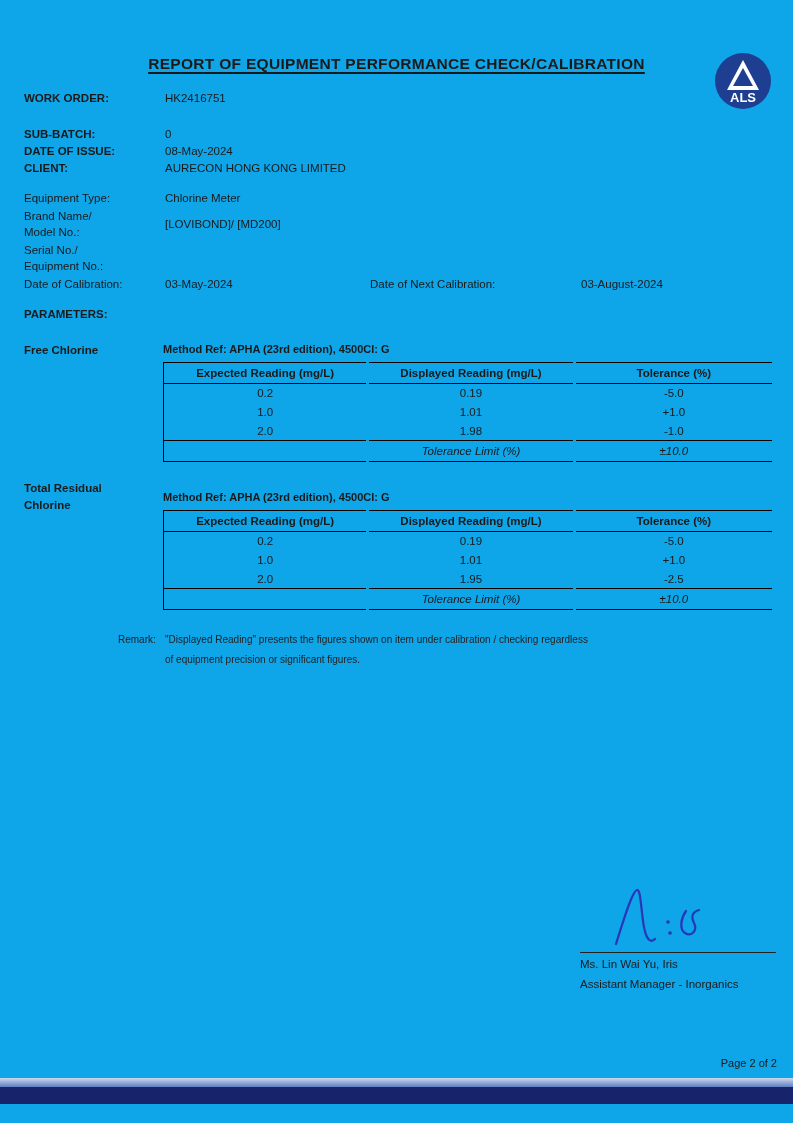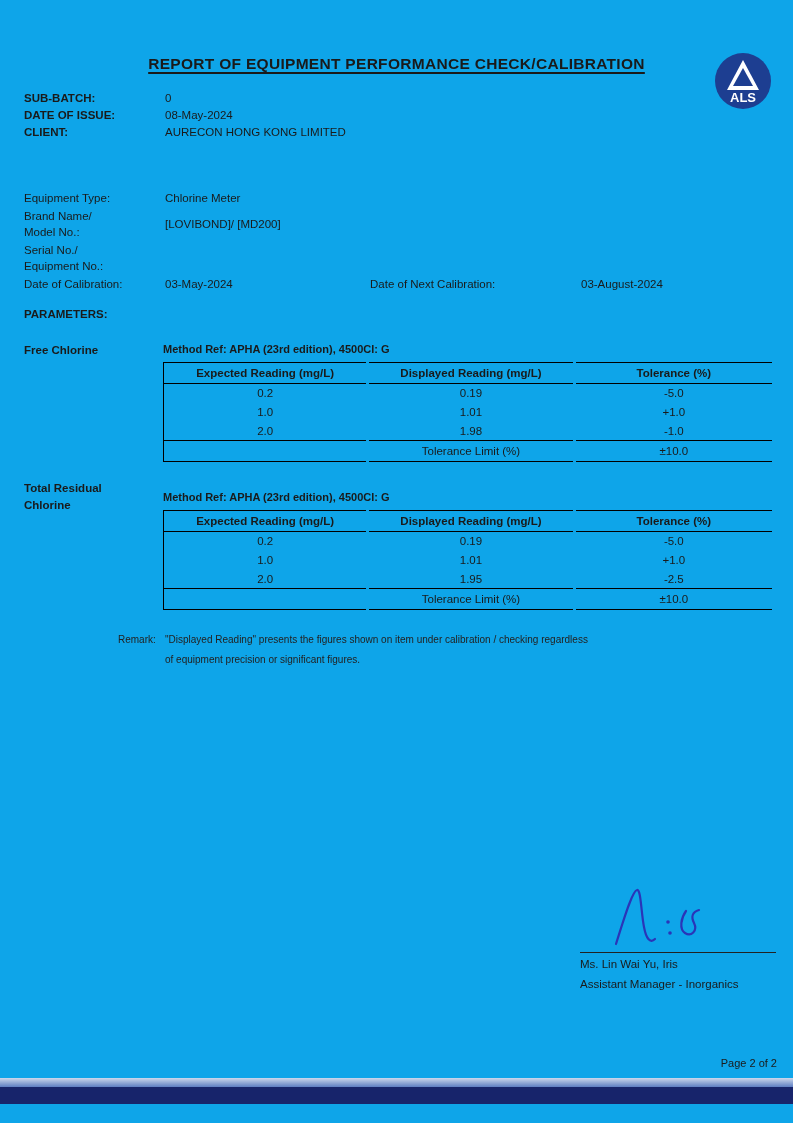--- a/index.html
+++ b/index.html
@@ -30,21 +30,21 @@
   .param-section { position:absolute; left:24px; width:751px; }
   .param-name { position:absolute; left:0; top:0; width:132px; font-weight:bold; font-size:11.5px; line-height:17px; }
   .param-name.two-line { top:2px; }
   .method { margin-left:139px; font-weight:bold; font-size:11px; line-height:15px; }
   .method.offset { margin-top:12px; }
 
   .caltable { border-collapse:collapse; width:612px; margin-left:139px; margin-top:5px; border:1px solid #000; }
   .caltable th, .caltable td { border-left:1px solid #000; border-right:3px solid #0ea5e9; text-align:center; font-size:11.5px; padding:0 4px; }
   .caltable thead th { border-bottom:1px solid #000; font-weight:bold; height:21px; }
   .caltable tbody td { height:19px; }
-  .caltable .tfoot-row td { border-top:1px solid #000; height:21px; }
+  .caltable .tfoot-row td { border-top:1px solid #000; height:21px;font-style:italic; }
 
   .remark-block { position:absolute; top:630px; left:118px; display:grid; grid-template-columns:47px auto; font-size:10px; line-height:20px; color:#222; }
 
   .sig-block { position:absolute; left:580px; top:884px; width:196px; }
   .scribble { display:block; margin-left:30px; color:var(--signature-ink,#2a35b8); }
   .sig-line { border-top:1.5px solid #222; margin-top:2px; }
   .sig-name, .sig-title { font-size:11.5px; line-height:18px; padding-top:2px; }
 
   .page-number { position:absolute; top:1057px; right:16px; font-size:11px; }
 
@@ -62,20 +62,24 @@
   <div class="logo">
     <svg width="58" height="58" viewBox="0 0 58 58">
       <circle cx="29" cy="29" r="28" fill="currentColor"></circle>
       <path d="M29 8 L45 38 L13 38 Z" fill="#ffffff"></path>
       <path d="M29 16 L39 34 L19 34 Z" fill="currentColor"></path>
       <text x="29" y="50" text-anchor="middle" font-size="13" font-weight="bold" fill="#ffffff" font-family="Liberation Sans, sans-serif">ALS</text>
     </svg>
   </div>
 
   <div class="header-block">
+    <div class="field-row fr-gap">
+      <span class="flabel">WORK ORDER:</span>
+      <span>HK2416751</span>
+    </div>
     <div class="field-row">
       <span class="flabel">SUB-BATCH:</span>
       <span>0</span>
     </div>
     <div class="field-row">
       <span class="flabel">DATE OF ISSUE:</span>
       <span>08-May-2024</span>
     </div>
     <div class="field-row">
       <span class="flabel">CLIENT:</span>

